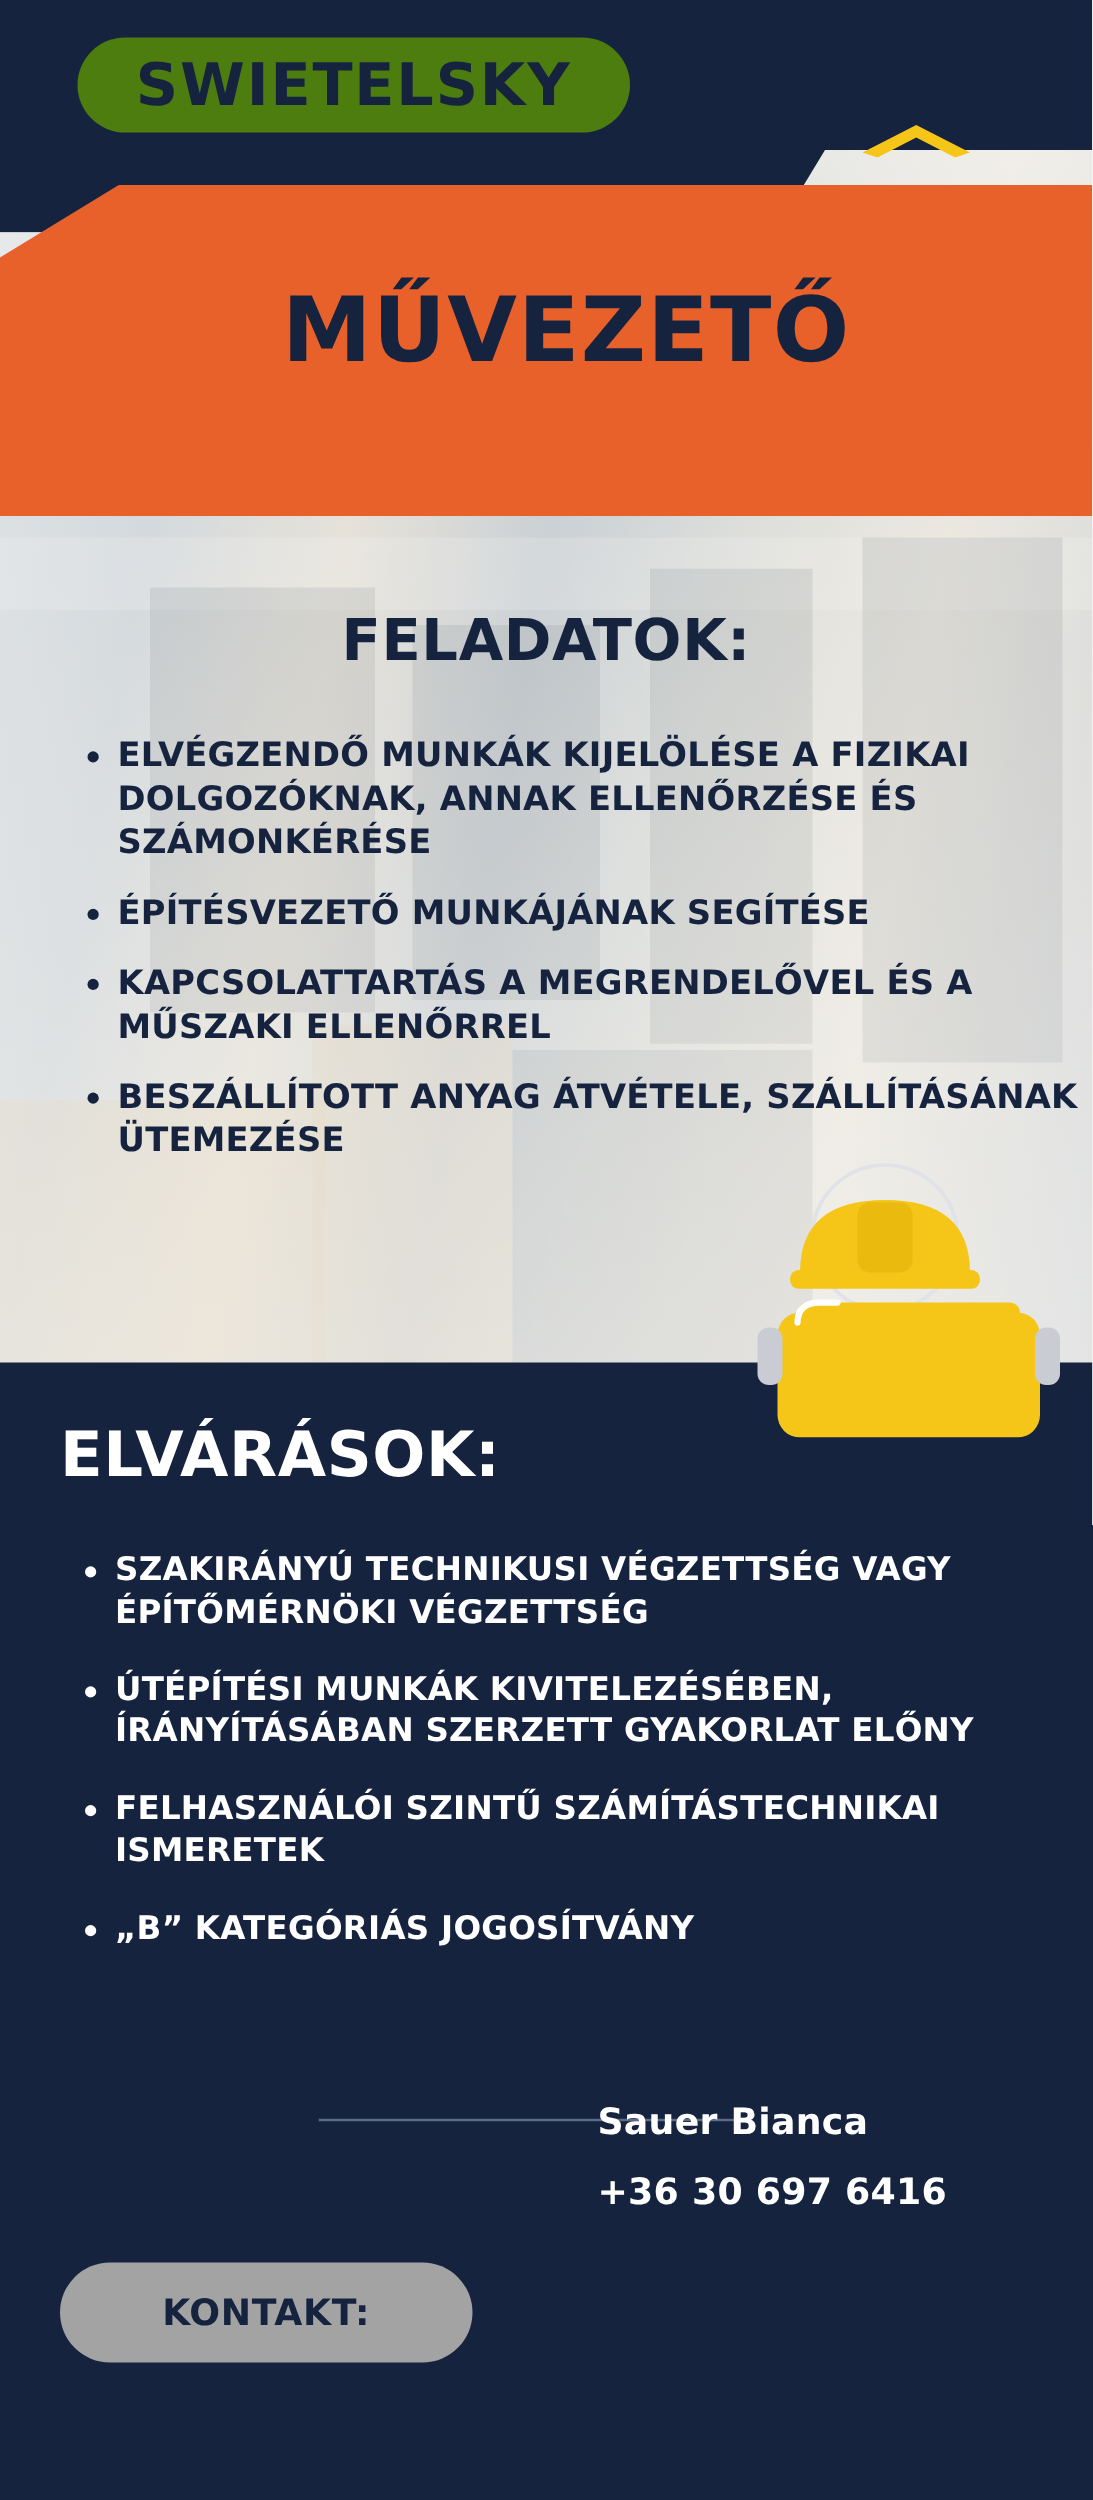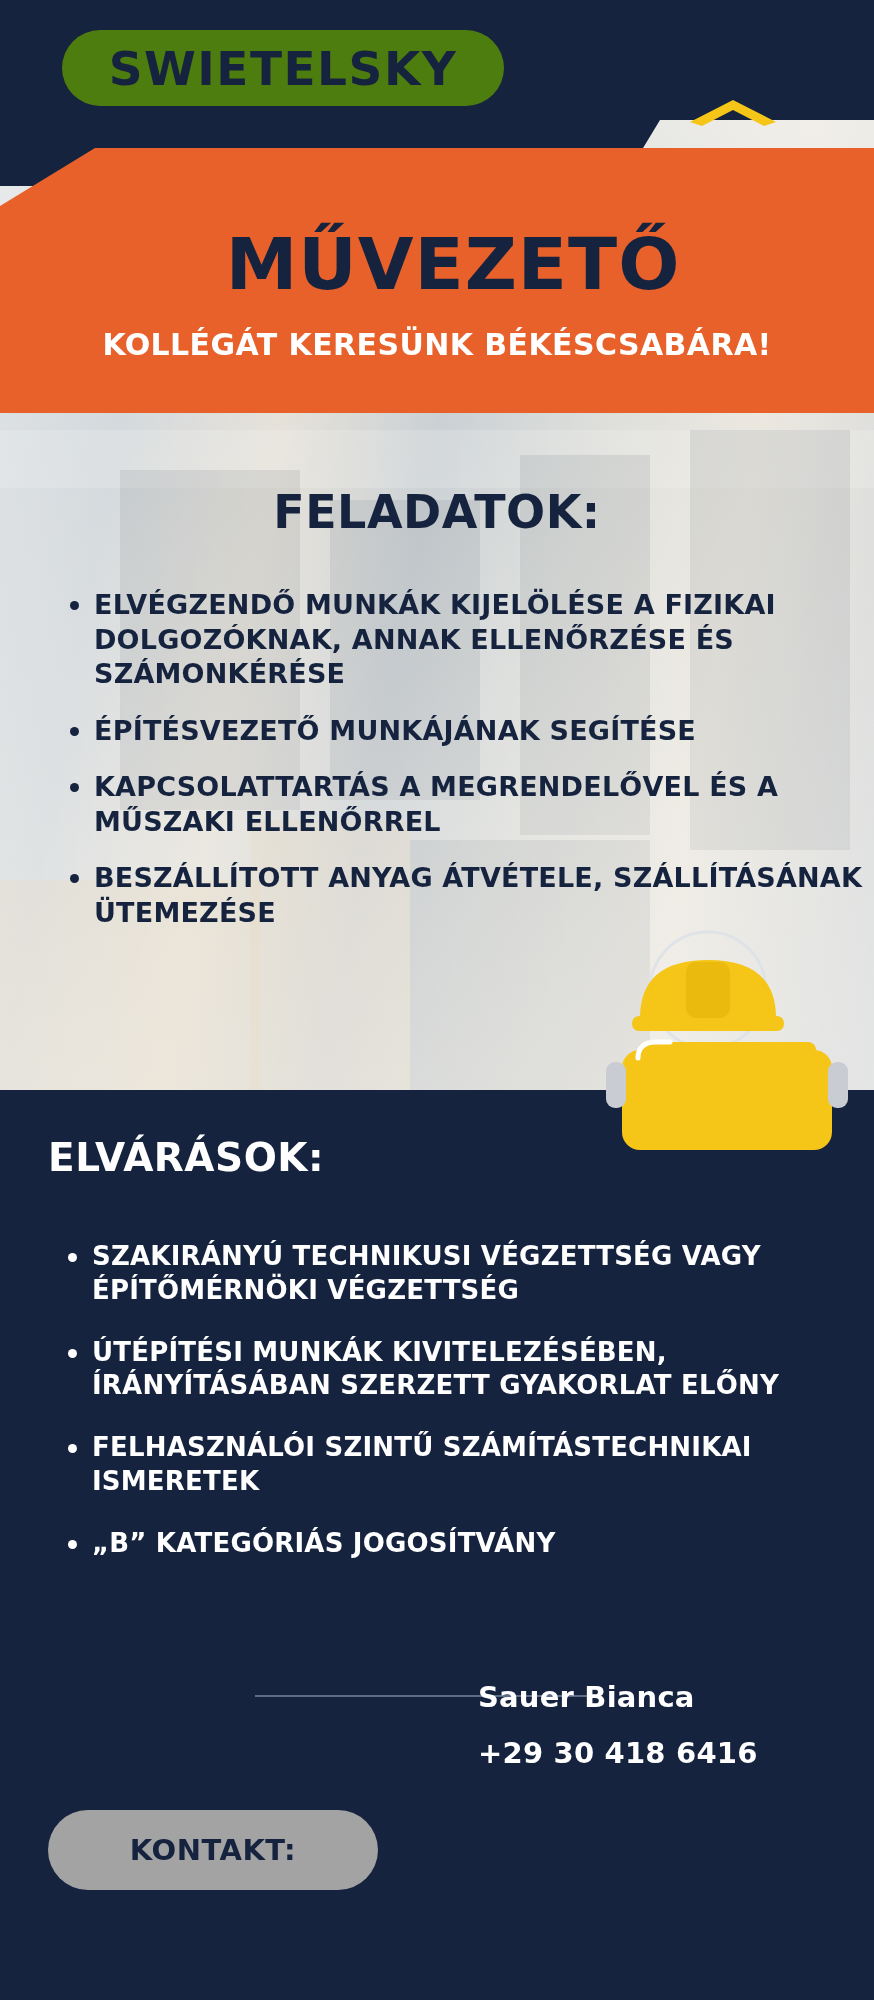--- a/index.html
+++ b/index.html
@@ -200,21 +200,21 @@
     height: 910px;
     background: #15233f;
   }
 
   .req-heading {
     position: absolute;
     left: 48px;
     top: 1135px;
     font-family: "DejaVu Sans", sans-serif;
     font-weight: bold;
-    font-size: 39px;
+    font-size: 50px;
     color: #ffffff;
     letter-spacing: 0.5px;
   }
   .req-list {
     position: absolute;
     left: 58px;
     top: 1240px;
     width: 800px;
   }
   .req-list li {
@@ -313,21 +313,20 @@
     </div>
     <div class="chev" style="top:92px;">
       <svg width="86" height="26" viewBox="0 0 86 26">
           <polygon points="43,0 86,22 74,26 43,10 12,26 0,22" fill="#f5c518"></polygon>
         </svg>
     </div>
   </div>
 
   <div class="orange-band"></div>
   <div class="job-title">MŰVEZETŐ</div>
-  <div class="job-sub">KOLLÉGÁT KERESÜNK BÉKÉSCSABÁRA!</div>
 
   <div class="tasks-heading">FELADATOK:</div>
   <ul class="bullets tasks-list">
     <li>ELVÉGZENDŐ MUNKÁK KIJELÖLÉSE A FIZIKAI DOLGOZÓKNAK, ANNAK ELLENŐRZÉSE ÉS SZÁMONKÉRÉSE</li>
     <li>ÉPÍTÉSVEZETŐ MUNKÁJÁNAK SEGÍTÉSE</li>
     <li>KAPCSOLATTARTÁS A MEGRENDELŐVEL ÉS A MŰSZAKI ELLENŐRREL</li>
     <li>BESZÁLLÍTOTT ANYAG ÁTVÉTELE, SZÁLLÍTÁSÁNAK ÜTEMEZÉSE</li>
   </ul>
 
   <div class="navy-lower"></div>
@@ -355,16 +354,16 @@
   </ul>
 
   <div class="divider"></div>
 
   <div class="kontakt-btn">
     <span>KONTAKT:</span>
   </div>
 
   <div class="contact-lines">
     <div>Sauer Bianca</div>
-    <div>+29 30 418 6416</div>
+    <div>+36 30 697 6416</div>
   </div>
 
 </div>
 
 </body></html>

